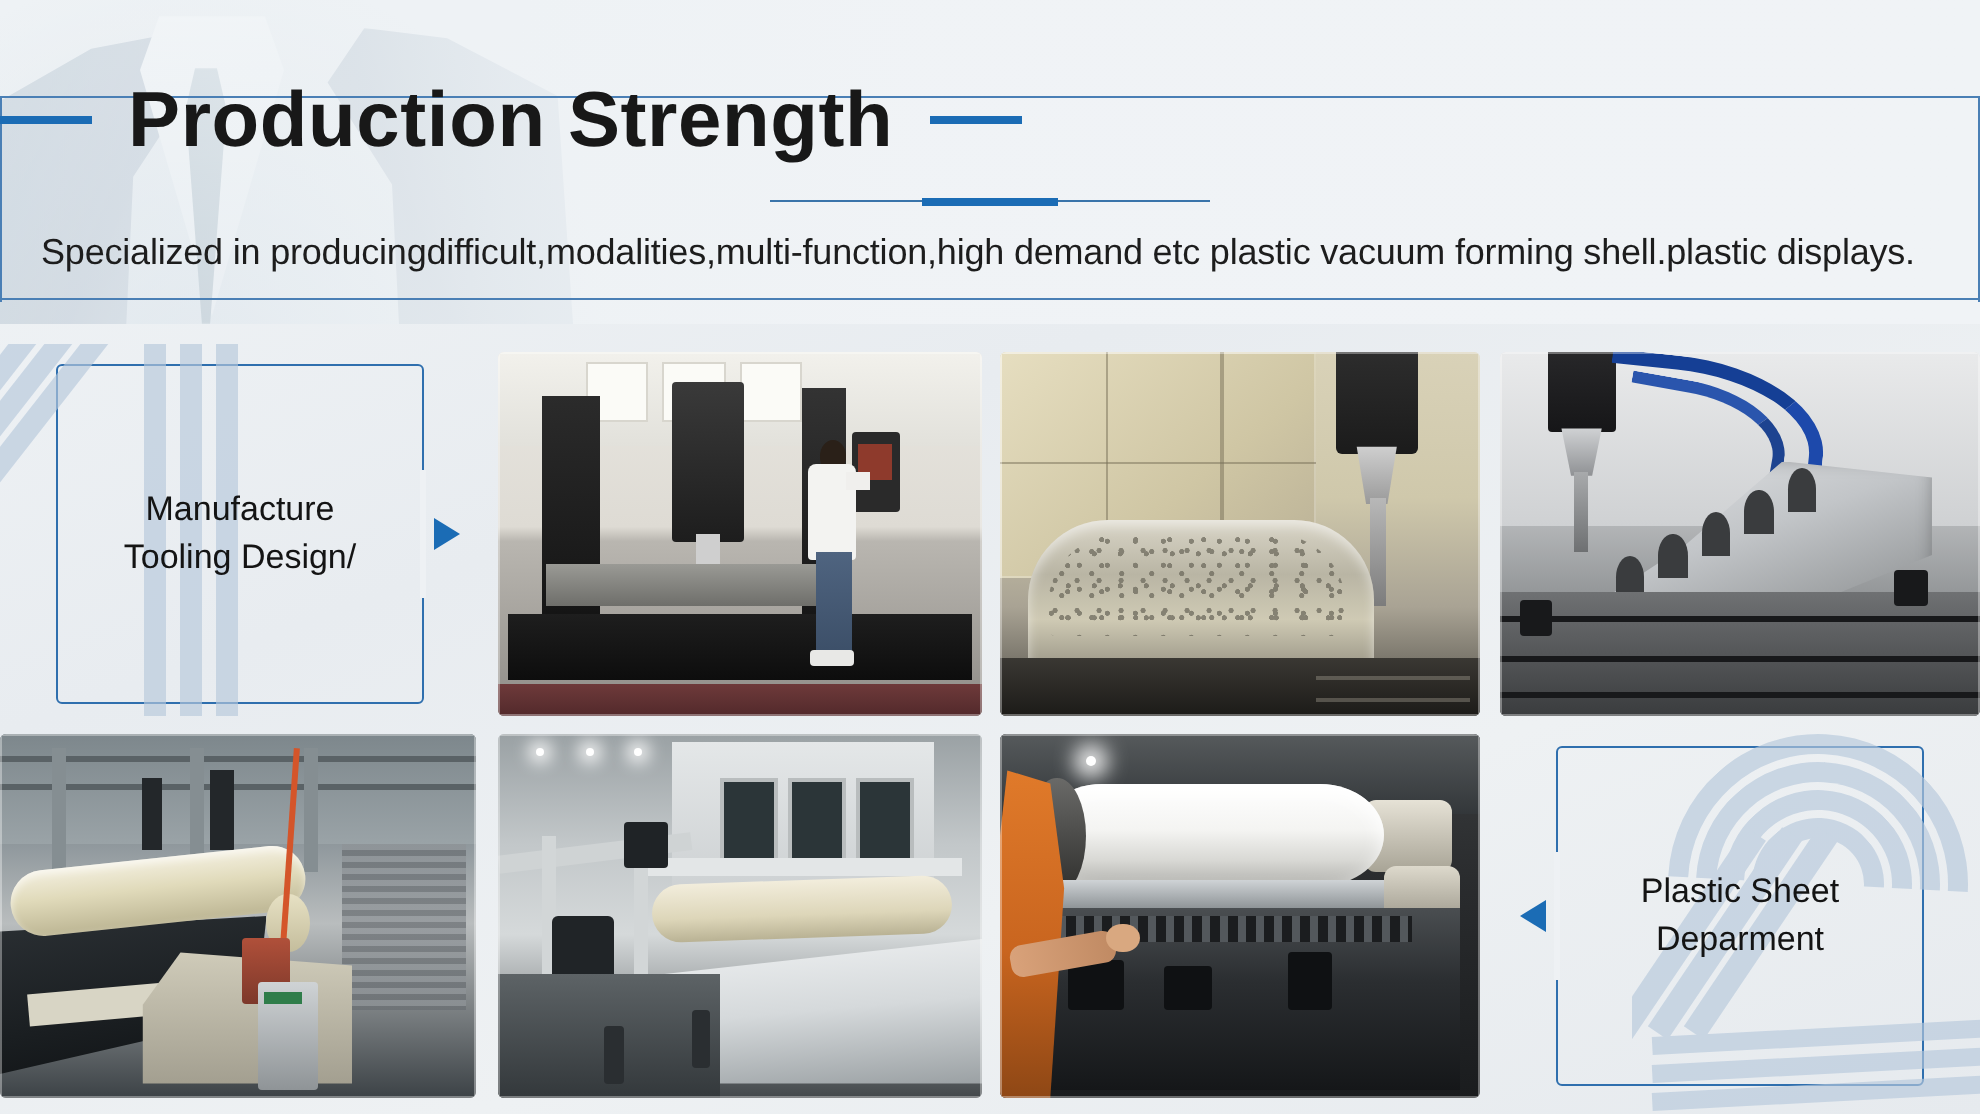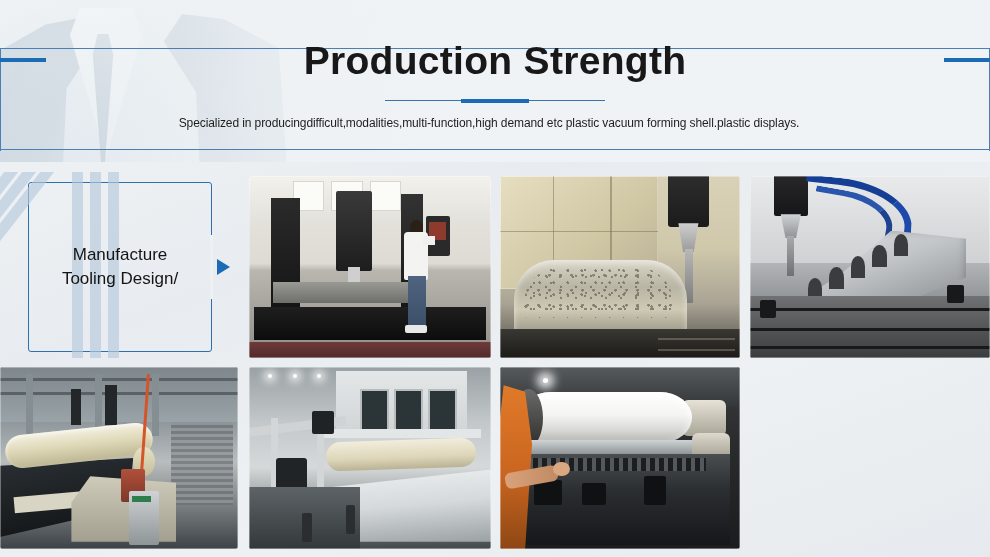--- a/index.html
+++ b/index.html
@@ -73,21 +73,21 @@
   }
   .banner-frame::before,
   .banner-frame::after{
     content:""; position:absolute; top:0; width:1px; height:102px; background:#4a7fb5;
   }
   .banner-frame::before{ left:0; }
   .banner-frame::after{ right:0; }
 
   .title-row{
     position:absolute; left:0; top:36px; width:990px; height:48px;
-    display:flex; align-items:center; justify-content:space-between; gap:0;
+    display:flex; align-items:center; justify-content:flex-start; gap:0;
   }
   .title-dash{
     width:46px; height:4px; background:#1b6cb5;
   }
   .title-dash.left{ margin-right:18px; }
   .title-dash.right{ margin-left:18px; }
   .page-title{
     font-size:39px; font-weight:700; color:#181818;
     letter-spacing:.3px; line-height:1; white-space:nowrap;
   }
@@ -96,21 +96,21 @@
     position:absolute; left:50%; top:99px; transform:translateX(-50%);
     width:220px; height:3px;
     display:flex; align-items:center;
   }
   .tu-thin{ flex:1; height:1px; background:#3a74aa; }
   .tu-thick{ width:68px; height:4px; background:#1b6cb5; }
 
   .subtitle{
     position:absolute; left:0; top:116px; width:978px;
     text-align:center;
-    font-size:12px; color:#1d1d1d; letter-spacing:-.1px;
+    font-size:18px; color:#1d1d1d; letter-spacing:-.1px;
     white-space:nowrap;
   }
 
   
   .row{ position:absolute; left:0; width:990px; height:182px; }
   .row-top{ top:176px; }
   .row-bottom{ top:367px; }
 
   .cell{
     position:absolute; top:0; height:182px;
@@ -572,15 +572,35 @@
         <div class="blk b1"></div>
           <div class="blk b2"></div>
           <div class="blk b3"></div>
         <div class="worker"></div>
           <div class="arm"></div>
           <div class="hand"></div>
       </div>
       <div class="edge-soft"></div>
     </div>
 
+    <div class="label-card" style="left:750px; width:240px;">
+      <div class="numeral num-two">
+        <i class="a1"></i>
+          <i class="a2"></i>
+          <i class="a3"></i>
+          <i class="a4"></i>
+        <i class="diag g1"></i>
+          <i class="diag g2"></i>
+          <i class="diag g3"></i>
+        <i class="bar b1"></i>
+          <i class="bar b2"></i>
+          <i class="bar b3"></i>
+      </div>
+      <div class="card-box right-card"></div>
+      <div class="card-label">
+        <div>Plastic Sheet</div>
+        <div>Deparment</div>
+      </div>
+      <span class="card-arrow arrow-left"></span>
+    </div>
   </div>
 
 </div>
 
 </body></html>

